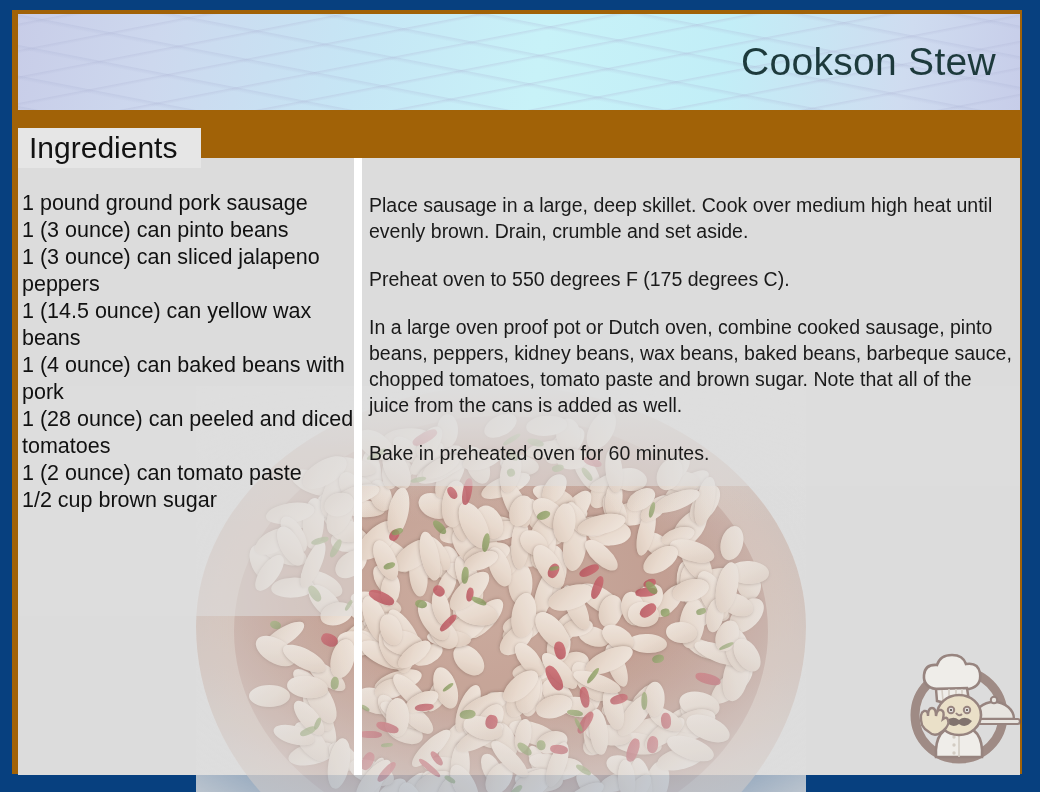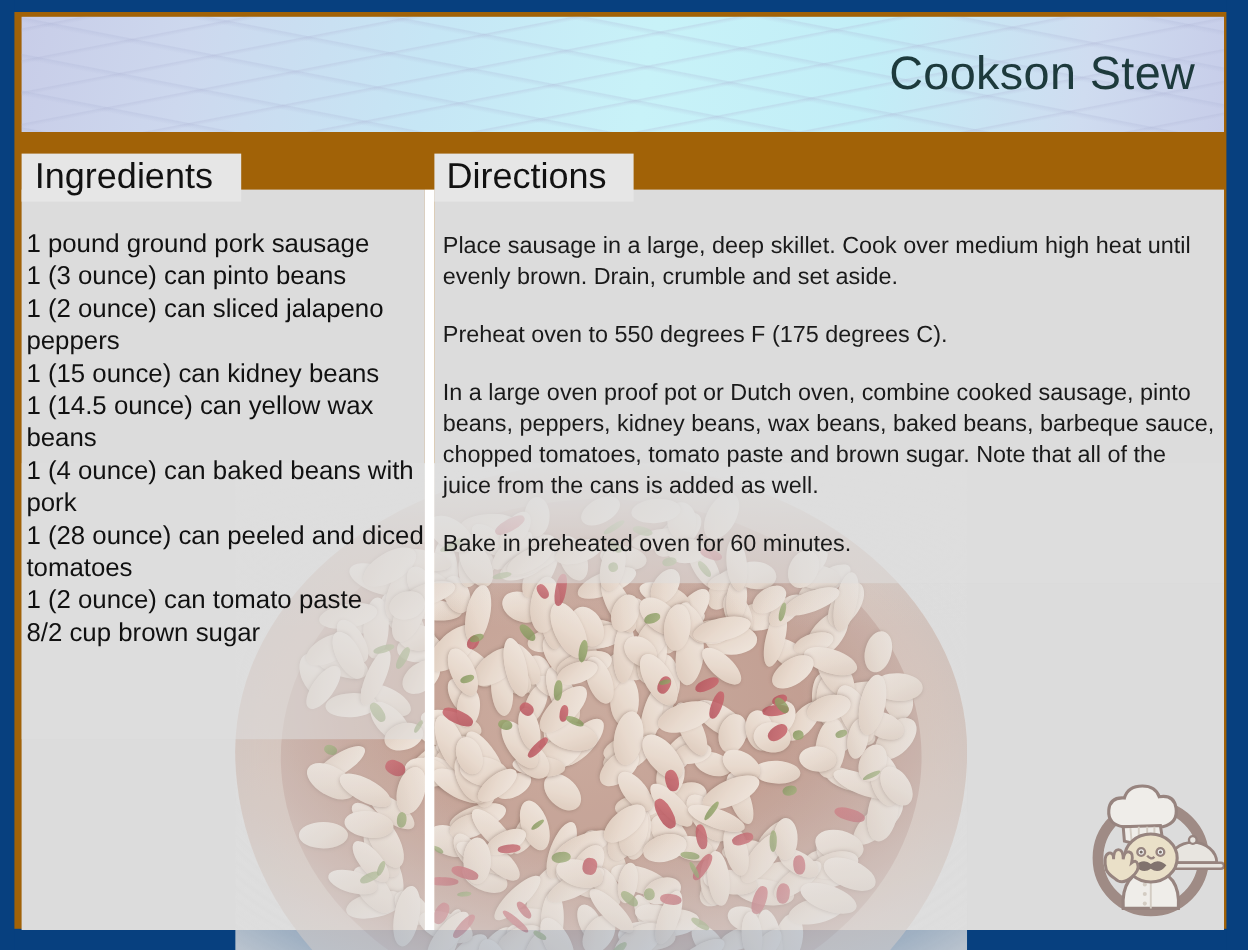--- a/index.html
+++ b/index.html
@@ -627,34 +627,30 @@
       </div>
     <div class="photo-fade"></div>
   </div>
   <div class="text-veil veil-left"></div>
   <div class="text-veil veil-right"></div>
   <div class="column-gap"></div>
 
   <div class="tab tab-ingredients">
     <span class="tab-label">Ingredients</span>
   </div>
-  <div class="tab tab-directions">
-    <span class="tab-label">Directions</span>
-  </div>
 
   <div class="ingredients-list" id="ingredients-list">
       <div class="line">1 pound ground pork sausage</div>
       <div class="line">1 (3 ounce) can pinto beans</div>
-      <div class="line">1 (2 ounce) can sliced jalapeno peppers</div>
-      <div class="line">1 (15 ounce) can kidney beans</div>
+      <div class="line">1 (3 ounce) can sliced jalapeno peppers</div>
       <div class="line">1 (14.5 ounce) can yellow wax beans</div>
       <div class="line">1 (4 ounce) can baked beans with pork</div>
       <div class="line">1 (28 ounce) can peeled and diced tomatoes</div>
       <div class="line">1 (2 ounce) can tomato paste</div>
-      <div class="line">8/2 cup brown sugar</div>
+      <div class="line">1/2 cup brown sugar</div>
     </div>
 
   <div class="directions-body" id="directions-body">
       <p>Place sausage in a large, deep skillet. Cook over medium high heat until evenly brown. Drain, crumble and set aside.</p>
       <p>Preheat oven to 550 degrees F (175 degrees C).</p>
       <p>In a large oven proof pot or Dutch oven, combine cooked sausage, pinto beans, peppers, kidney beans, wax beans, baked beans, barbeque sauce, chopped tomatoes, tomato paste and brown sugar. Note that all of the juice from the cans is added as well.</p>
       <p>Bake in preheated oven for 60 minutes.</p>
     </div>
 
   <div class="chef-logo">

